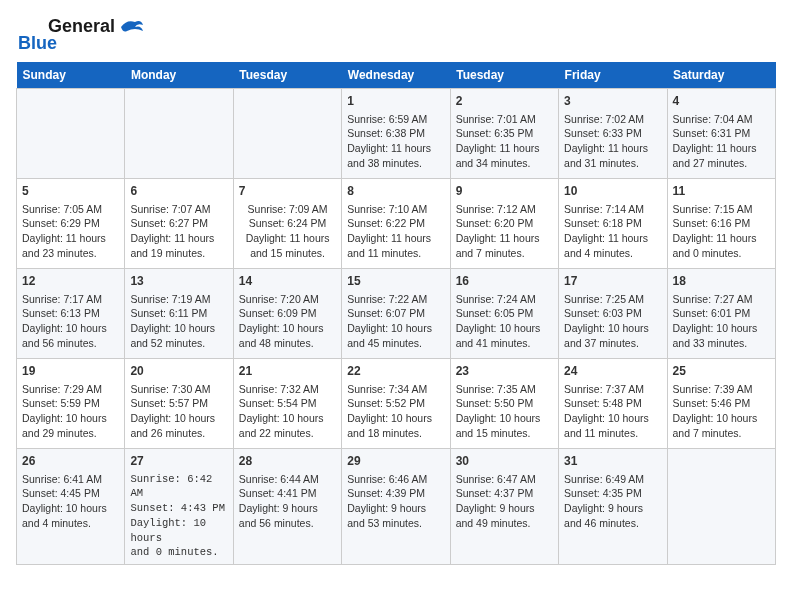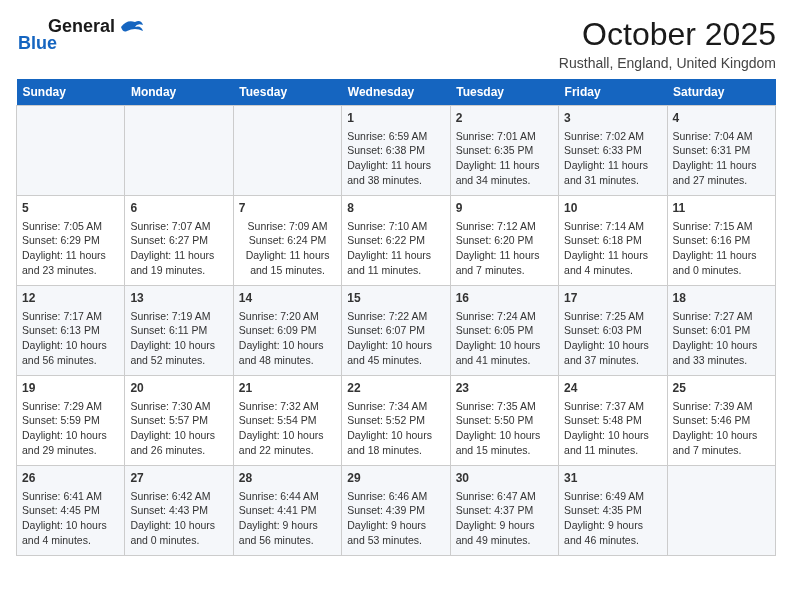--- a/index.html
+++ b/index.html
@@ -80,24 +80,20 @@
 <div class="header">
   <div class="logo">
     <div style="display:flex;align-items:center;margin-left:32px;">
       <span style="font-size:18px;font-weight:bold;color:#1a1a1a;">General</span>
       <svg width="28" height="20" viewBox="0 0 28 20" style="margin-left:2px;">
         <path d="M4,10 Q10,2 18,5 Q24,2 26,8 Q20,6 18,10 Q24,8 26,14 Q18,10 10,14 Q6,16 4,10Z" fill="#1565c0"></path>
       </svg>
     </div>
     <span style="font-size:18px;font-weight:bold;color:#1565c0;margin-top:-4px;margin-left:2px;">Blue</span>
   </div>
-  <div class="title-area">
-    <div class="month-title">October 2025</div>
-    <div class="subtitle">Rusthall, England, United Kingdom</div>
-  </div>
 </div>
 
 <table>
   <thead>
     <tr>
     <th>Sunday</th>
         <th>Monday</th>
         <th>Tuesday</th>
         <th>Wednesday</th>
         <th>Tuesday</th>
@@ -295,21 +291,21 @@
       <tr>
         <td>
           <div class="day-num">26</div>
           <div class="day-info" style="white-space: pre-line;">Sunrise: 6:41 AM
 Sunset: 4:45 PM
 Daylight: 10 hours
 and 4 minutes.</div>
         </td>
         <td>
           <div class="day-num">27</div>
-          <div class="day-info" style="white-space: pre-line;">Sunrise: 6:42 AM
+          <div class="day-info" style="white-space: pre-line; font-family: Liberation Mono, monospace;">Sunrise: 6:42 AM
 Sunset: 4:43 PM
 Daylight: 10 hours
 and 0 minutes.</div>
         </td>
         <td>
           <div class="day-num">28</div>
           <div class="day-info" style="white-space: pre-line;">Sunrise: 6:44 AM
 Sunset: 4:41 PM
 Daylight: 9 hours
 and 56 minutes.</div>

